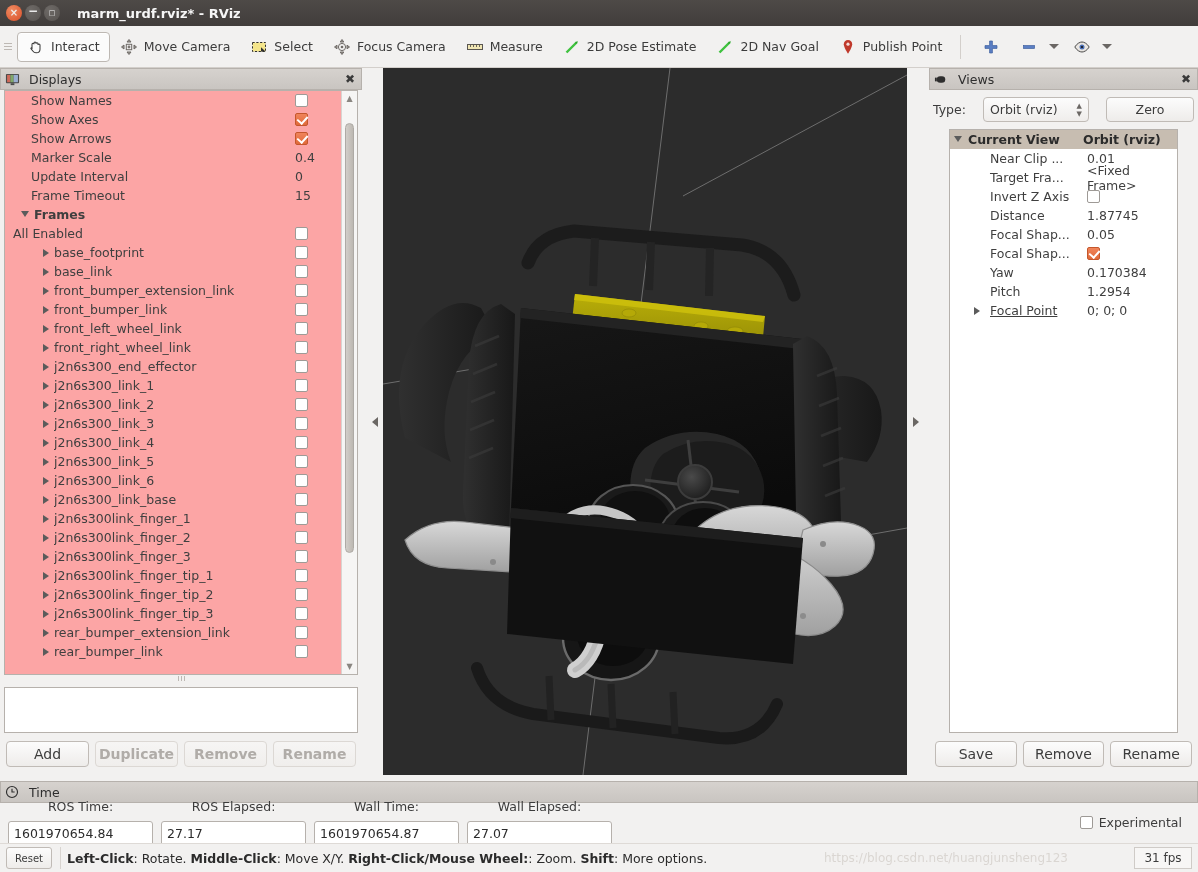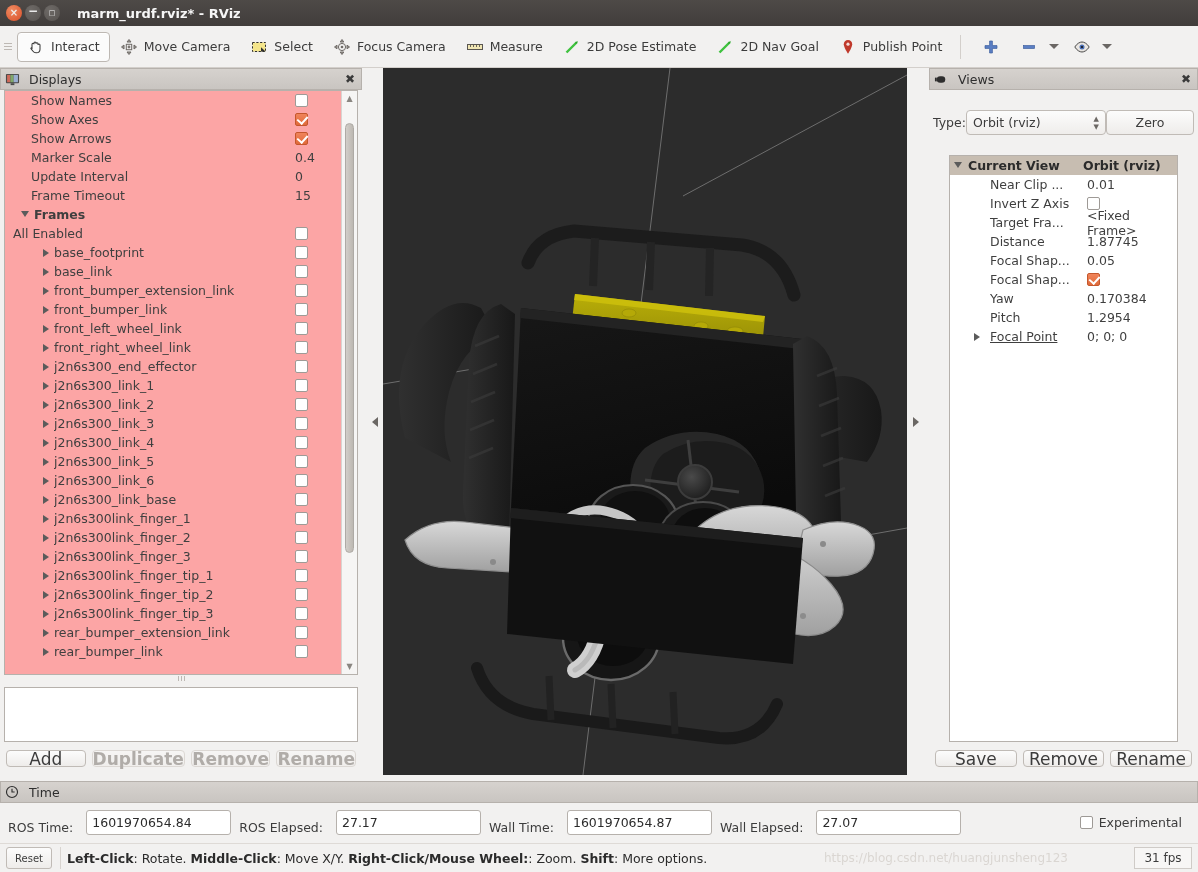--- a/index.html
+++ b/index.html
@@ -90,22 +90,22 @@
   
   .vscroll { position: absolute; right: 0; top: 0; bottom: 0; width: 16px;
              background: #f6f5f4; border-left: 1px solid #d8d4d0; }
   .vscroll .up, .vscroll .dn { height: 15px; display:flex; align-items:center;
              justify-content:center; font-size: 8px; color:#8a8681; }
   .vthumb { position: absolute; left: 3px; right: 3px; border-radius: 5px;
             background: linear-gradient(to right,#d2cec9,#bdb8b2); border: 1px solid #aeaaa5; }
 
   .descbox { margin: 6px 4px 0 4px; flex: 1; background: #fff; border: 1px solid #b6b1ac; }
   .btnrow { display: flex; gap: 6px; padding: 8px 6px 8px 6px; }
-  .btn { flex: 1; height: 17px; border-radius: 4px; border: 1px solid #c0bbb6;
-         background: linear-gradient(to bottom,#fcfcfc,#eeecea); font-size: 17px;
+  .btn { flex: 1; height: 26px; border-radius: 4px; border: 1px solid #c0bbb6;
+         background: linear-gradient(to bottom,#fcfcfc,#eeecea); font-size: 14px;
          color: #3c3c3c; display:flex; align-items:center; justify-content:center; }
   .btn.disabled { color: #b0aca8; background: linear-gradient(to bottom,#f6f5f4,#f0eeec);
                   border-color: #dcd8d4; font-weight: bold; }
   .splitter-h { height: 6px; display:flex; align-items:center; justify-content:center; }
   .splitter-h i { display:block; width:1px; height:5px; background:#bdb8b3; margin:0 1px; }
 
   
   #view3d { position: absolute; left: 383px; top: 68px; width: 524px; height: 707px;
             background: #2c2c2c; overflow: hidden; }
   .collapse-l { position: absolute; left: 366px; top: 68px; width: 17px; height: 707px;
@@ -113,21 +113,21 @@
   .collapse-r { position: absolute; left: 907px; top: 68px; width: 18px; height: 707px;
                 background: #f2f1f0; display: flex; align-items: center; justify-content: center; }
   .tri-l { width:0;height:0;border-top:5px solid transparent;border-bottom:5px solid transparent;
            border-right:6px solid #6b6764; }
   .tri-r { width:0;height:0;border-top:5px solid transparent;border-bottom:5px solid transparent;
            border-left:6px solid #6b6764; }
 
   
   #views { position: absolute; left: 929px; top: 68px; width: 269px; height: 707px;
            background: #f2f1f0; display: flex; flex-direction: column; }
-  .typerow { display: flex; align-items: center; gap: 0; padding: 20px 4px; }
+  .typerow { display: flex; align-items: center; gap: 17px; padding: 7px 4px; }
   .typerow .tlabel { font-size: 12.5px; }
   .combo { flex: 1; height: 25px; border: 1px solid #c0bbb6; border-radius: 4px;
            background: linear-gradient(to bottom,#fcfcfc,#efedeb);
            display: flex; align-items: center; padding: 0 6px; font-size: 12.5px; }
   .spin { margin-left: auto; display:flex; flex-direction:column; gap:2px; color:#6b6764; font-size:7px;
           line-height:6px; }
   .zerobtn { width: 88px; height: 25px; border: 1px solid #c0bbb6; border-radius: 4px;
              background: linear-gradient(to bottom,#fcfcfc,#eeecea);
              display:flex; align-items:center; justify-content:center; font-size: 12.5px; }
   .vtable { margin: 0 20px; flex: 1; background: #fff; border: 1px solid #b6b1ac; overflow: hidden; }
@@ -138,21 +138,21 @@
   .vrow { display: flex; height: 19px; align-items: center; font-size: 12.5px; color: #3f3f3f; }
   .vrow .c1 { width: 133px; padding-left: 40px; white-space: nowrap; overflow: hidden;
               text-overflow: ellipsis; }
   .vrow .c1.withArrow { padding-left: 24px; display: flex; align-items: center; gap: 5px; text-decoration: underline; }
   .vrow .c2 { flex: 1; padding-left: 4px; display: flex; align-items: center; }
 
   
   #time { position: absolute; left: 0; top: 781px; width: 1198px; height: 62px;
           background: #f2f1f0; }
   .timefields { display: flex; align-items: center; height: 38px; padding: 0 8px; gap: 8px; }
-  .tfield { display: flex; align-items: flex-end; gap: 13px; }
+  .tfield { display: flex; align-items: center; gap: 7px; flex-direction: column; }
   .tfield .flab { font-size: 12.5px; white-space: nowrap; }
   .tinput { height: 25px; border: 1px solid #b6b1ac; border-radius: 3px; background: #fff;
             display: flex; align-items: center; padding: 0 5px; font-size: 12.5px; color: #2b2b2b; }
   .expwrap { margin-left: auto; display: flex; align-items: center; gap: 6px; padding-right: 8px; }
 
   
   .statusbar { position: absolute; left: 0; top: 843px; width: 1198px; height: 29px;
                background: #f2f1f0; display: flex; align-items: center;
                border-top: 1px solid #dedad6; padding: 0 6px; gap: 8px; }
   .resetbtn { width: 46px; height: 22px; border: 1px solid #c0bbb6; border-radius: 3px;
@@ -738,28 +738,28 @@
           <span>Current View</span>
         </span>
         <span class="c2">Orbit (rviz)</span>
       </div>
       <div id="view-rows">
           <div class="vrow">
             <span class="c1">Near Clip ...</span>
             <span class="c2">0.01</span>
           </div>
           <div class="vrow">
+            <span class="c1">Target Fra...</span>
+            <span class="c2">&lt;Fixed Frame&gt;</span>
+          </div>
+          <div class="vrow">
             <span class="c1">Invert Z Axis</span>
             <span class="c2">
               <span class="cb"></span>
             </span>
-          </div>
-          <div class="vrow">
-            <span class="c1">Target Fra...</span>
-            <span class="c2">&lt;Fixed Frame&gt;</span>
           </div>
           <div class="vrow">
             <span class="c1">Distance</span>
             <span class="c2">1.87745</span>
           </div>
           <div class="vrow">
             <span class="c1">Focal Shap...</span>
             <span class="c2">0.05</span>
           </div>
           <div class="vrow">

